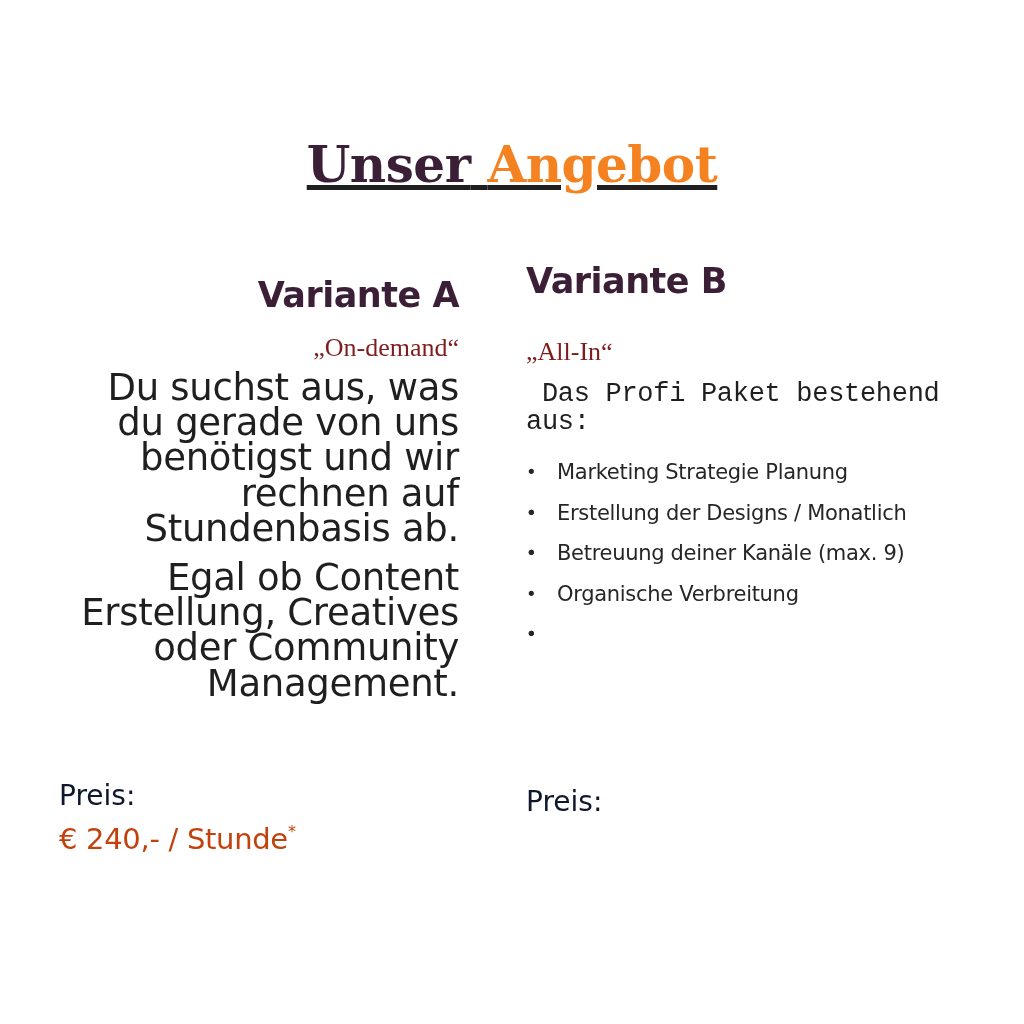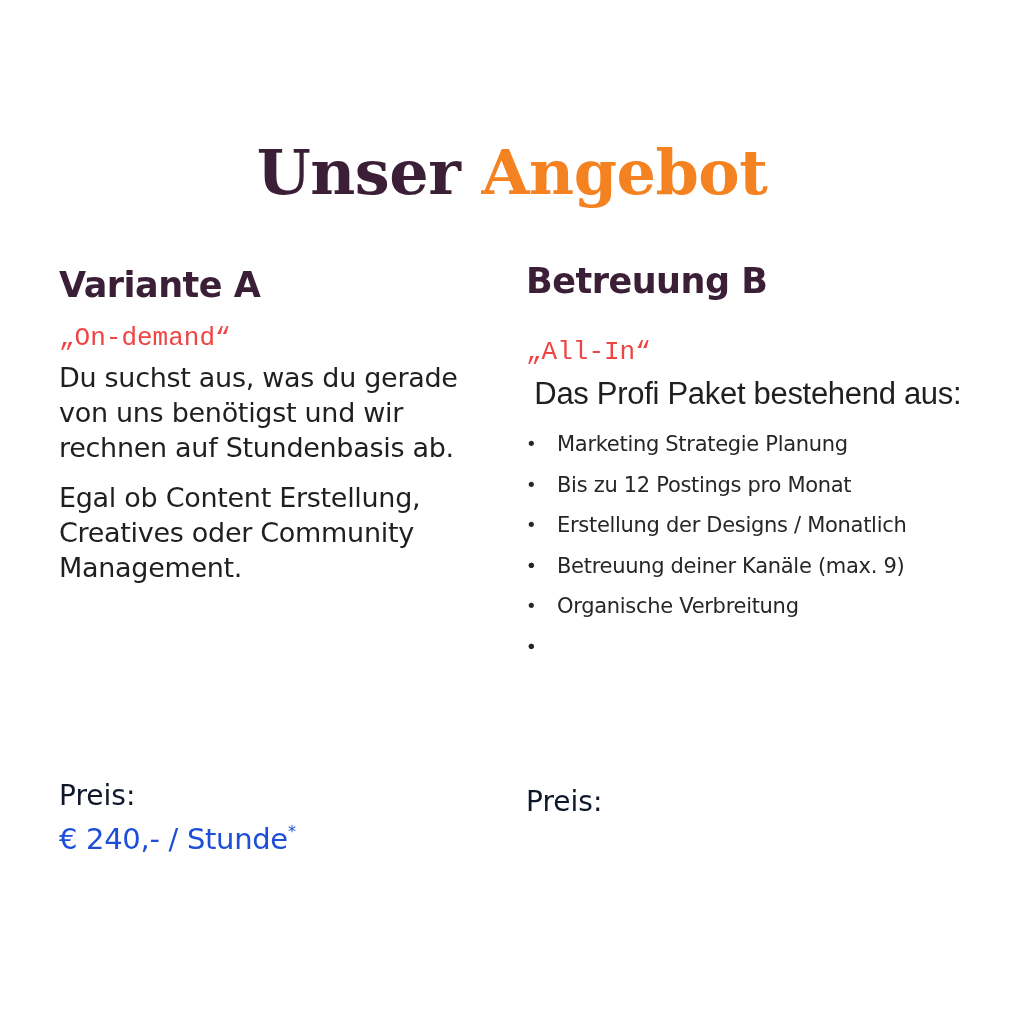--- a/index.html
+++ b/index.html
@@ -3,41 +3,41 @@
   <meta charset="utf-8">
   <style>
     html, body { margin: 0; padding: 0; }
     body {
       width: 1024px; height: 1024px; background: #ffffff; position: relative; overflow: hidden;
       font-family: "Liberation Sans", "DejaVu Sans", sans-serif; color: #1f1f1f;
     }
     .title {
       position: absolute; top: 98px; left: 0; width: 1024px; text-align: center;
       font-family: "DejaVu Serif", "Liberation Serif", serif; font-weight: bold;
-      font-size: 62px; letter-spacing: -0.5px; line-height: 66px;
+      font-size: 50px; letter-spacing: -0.5px; line-height: 66px; text-decoration: underline;
     }
     .title .t1 { color: #3b1f36; }
     .title .t2 { color: #f58220; }
     .col { position: absolute; }
-    .colA { left: 59px; top: 262px; width: 400px; }
+    .colA { left: 59px; top: 272px; width: 400px; text-align: right; }
     .colB { left: 526px; top: 258px; width: 460px; }
     .heading {
       font-family: "DejaVu Sans", sans-serif; font-weight: bold; color: #3b1f36;
       font-size: 35px; letter-spacing: -0.5px; line-height: 46px; margin: 0;
     }
-    .sub { color: #ef4444; font-family: Liberation Mono, monospace; font-size: 26px; line-height: 36px; margin-top: 12px; }
+    .sub { color: #7f1d1d; font-family: Liberation Serif, serif; font-size: 26px; line-height: 36px; margin-top: 12px; }
     .colB .sub { margin-top: 30px; }
-    .para { font-family: "DejaVu Sans", sans-serif; font-size: 27px; line-height: 35.2px; color: #1f1f1f; margin-top: 4px; letter-spacing: -0.3px; }
+    .para { font-family: "DejaVu Sans", sans-serif; font-size: 37px; line-height: 35.2px; color: #1f1f1f; margin-top: 4px; letter-spacing: -0.3px; }
     .para2 { margin-top: 14px; }
-    .intro { font-family: Liberation Sans, sans-serif; font-size: 31px; line-height: 28px; color: #1f1f1f; margin-top: 10px; letter-spacing: -0.3px; }
+    .intro { font-family: Liberation Mono, monospace; font-size: 27px; line-height: 28px; color: #1f1f1f; margin-top: 10px; letter-spacing: -0.3px; }
     ul.features { list-style: none; margin: 16px 0 0 0; padding: 0; }
     ul.features li { position: relative; padding-left: 31px; font-family: "DejaVu Sans", sans-serif; font-size: 21px; line-height: 40.6px; color: #262626; letter-spacing: -0.3px; white-space: nowrap; }
     ul.features li .bullet { position: absolute; left: 0; top: 0; font-size: 18px; }
     .price-label { color: #0f172a; font-family: "DejaVu Sans", sans-serif; font-size: 28px; line-height: 34px; }
-    .price-value { font-family: "DejaVu Sans", sans-serif; font-size: 29px; line-height: 38px; color: #1d4ed8; letter-spacing: -0.3px; }
+    .price-value { font-family: "DejaVu Sans", sans-serif; font-size: 29px; line-height: 38px; color: #c2410c; letter-spacing: -0.3px; }
     .price-value sup { font-size: 16px; vertical-align: 12px; }
     .priceA { position: absolute; left: 59px; top: 779px; }
     .priceB { position: absolute; left: 526px; top: 785px; }
   </style>
 </head>
 <body>
 
 <h1 class="title">
   <span class="t1">Unser</span>
   <span class="t2">Angebot</span>
@@ -49,26 +49,26 @@
   <p class="para" style="margin-bottom:0">Du suchst aus, was du gerade von uns benötigst und wir rechnen auf Stundenbasis ab.</p>
   <p class="para para2" style="margin-bottom:0">Egal ob Content Erstellung, Creatives oder Community Management.</p>
 </section>
 
 <div class="priceA">
   <div class="price-label">Preis:</div>
   <div class="price-value"><span>€ 240,- / Stunde</span><sup>*</sup></div>
 </div>
 
 <section class="col colB">
-  <h2 class="heading">Betreuung B</h2>
+  <h2 class="heading">Variante B</h2>
   <div class="sub">„All-In“</div>
   <div class="intro">&nbsp;<span>Das Profi Paket bestehend aus:</span></div>
   <ul class="features">
     <li><span class="bullet">•</span><span>Marketing Strategie Planung</span></li>
-    <li><span class="bullet">•</span><span>Bis zu 12 Postings pro Monat</span></li>
+    <li><span class="bullet">•</span></li>
     <li><span class="bullet">•</span><span>Erstellung der Designs / Monatlich</span></li>
     <li><span class="bullet">•</span></li>
     <li><span class="bullet">•</span><span>Betreuung deiner Kanäle (max. 9)</span></li>
     <li><span class="bullet">•</span><span>Organische Verbreitung</span></li>
     <li><span class="bullet">•</span></li>
     <li><span class="bullet">•</span></li>
   </ul>
 </section>
 
 <div class="priceB">

